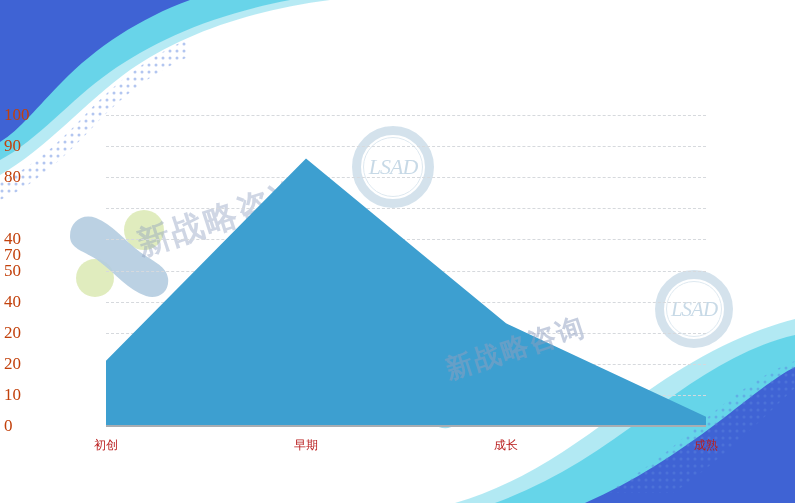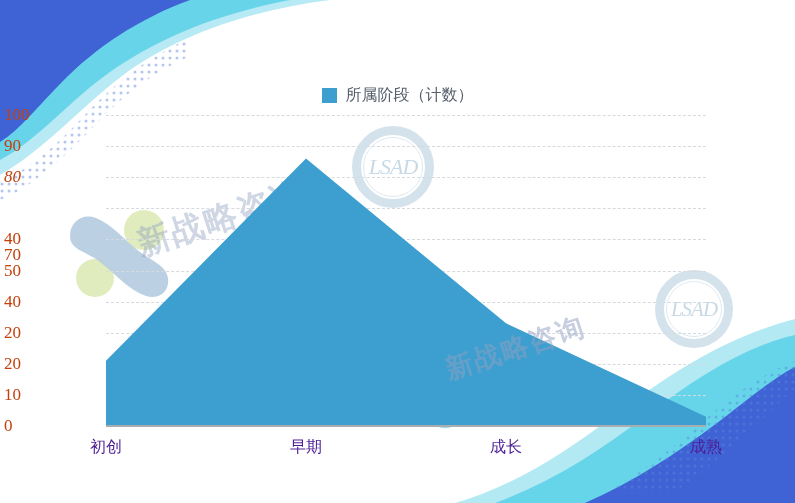--- a/index.html
+++ b/index.html
@@ -136,22 +136,22 @@
     font-family: "Liberation Serif", "DejaVu Serif", serif;
     font-size: 17px;
     color: #c2410c;
     transform: translateY(-50%);
   }
   .xtick {
     position: absolute;
     top: 322px;
     transform: translateX(-50%);
     font-family: "Liberation Serif", "DejaVu Serif", serif;
-    font-size: 16px;
-    color: #4c1d95;
+    font-size: 12px;
+    color: #b91c1c;
     white-space: nowrap;
   }
   #series-svg {
     position: absolute;
     left: 0; top: 0;
     width: 100%; height: 100%;
     overflow: visible;
   }
 </style>
 </head>
@@ -216,24 +216,20 @@
   <div class="wm-logo wm-2">
     <div class="ring"></div>
     <div class="ring2"></div>
     <div class="mark">LSAD</div>
   </div>
 
   <div class="wm-text wm-t1">新战略咨询</div>
   <div class="wm-text wm-t3">新战略咨询</div>
 
 
-  <div class="legend">
-    <span class="legend-swatch"></span>
-    <span class="legend-label">所属阶段（计数）</span>
-  </div>
 
   <div id="plot">
     <div id="gridlines">
         <div class="gridline" style="top: 279.9px;"></div>
         <div class="gridline" style="top: 248.8px;"></div>
         <div class="gridline" style="top: 217.7px;"></div>
         <div class="gridline" style="top: 186.6px;"></div>
         <div class="gridline" style="top: 155.5px;"></div>
         <div class="gridline" style="top: 124.4px;"></div>
         <div class="gridline" style="top: 93.3px;"></div>
@@ -243,21 +239,21 @@
       </div>
     <div id="yticks">
         <div class="ytick" style="top: 311px;">0</div>
         <div class="ytick" style="top: 279.9px;">10</div>
         <div class="ytick" style="top: 248.8px;">20</div>
         <div class="ytick" style="top: 217.7px;">20</div>
         <div class="ytick" style="top: 186.6px;">40</div>
         <div class="ytick" style="top: 155.5px;">50</div>
         <div class="ytick" style="top: 124.4px;">40</div>
         <div class="ytick" style="top: 93.3px; margin-top: 47px;">70</div>
-        <div class="ytick" style="top: 62.2px; font-style: italic;">80</div>
+        <div class="ytick" style="top: 62.2px;">80</div>
         <div class="ytick" style="top: 31.1px;">90</div>
         <div class="ytick" style="top: 0px;">100</div>
       </div>
     <svg id="series-svg" viewBox="0 0 600 311" preserveAspectRatio="none">
         <path d="M 0 245.69 L 200 43.54000000000002 L 400 208.37 L 600 301.67 L 600 311 L 0 311 Z" fill="#3d9fd0"></path>
       </svg>
     <div class="axis-base"></div>
     <div id="xticks">
         <div class="xtick" style="left: 0px;">初创</div>
         <div class="xtick" style="left: 200px;">早期</div>

